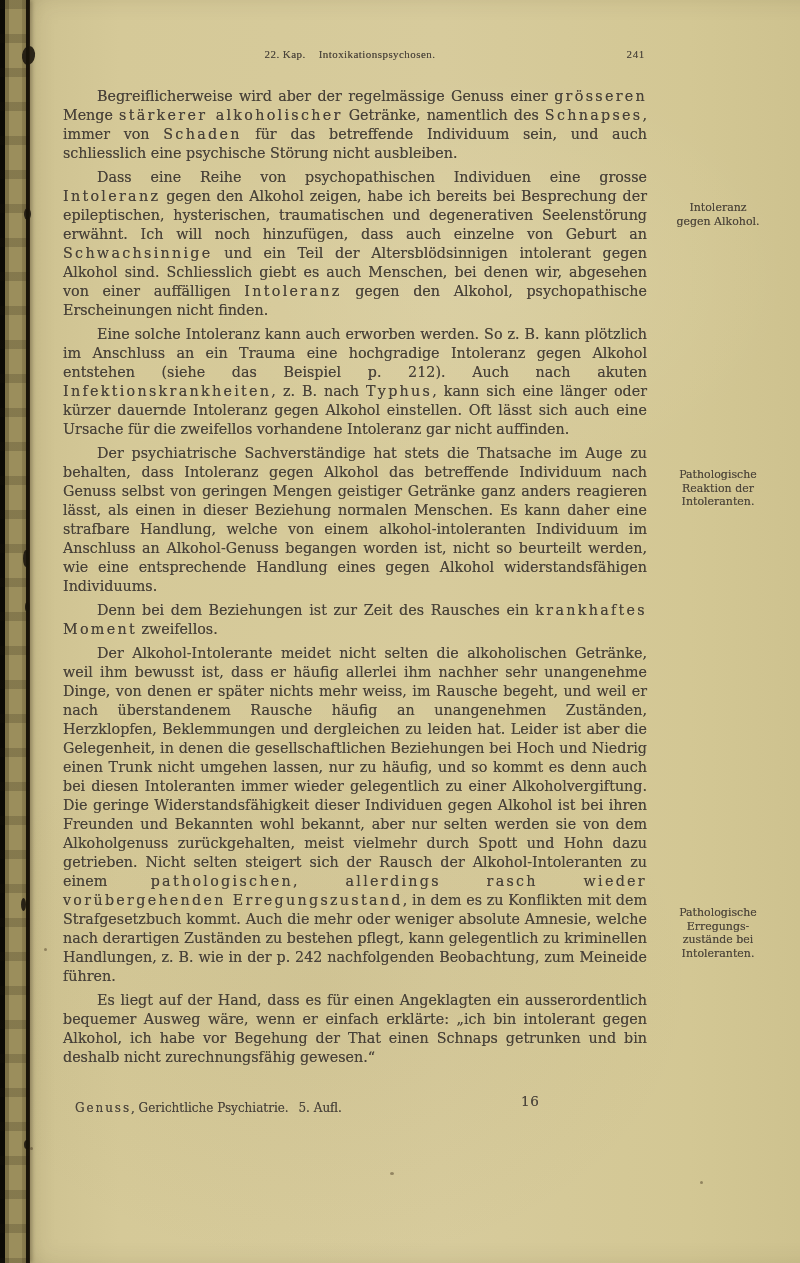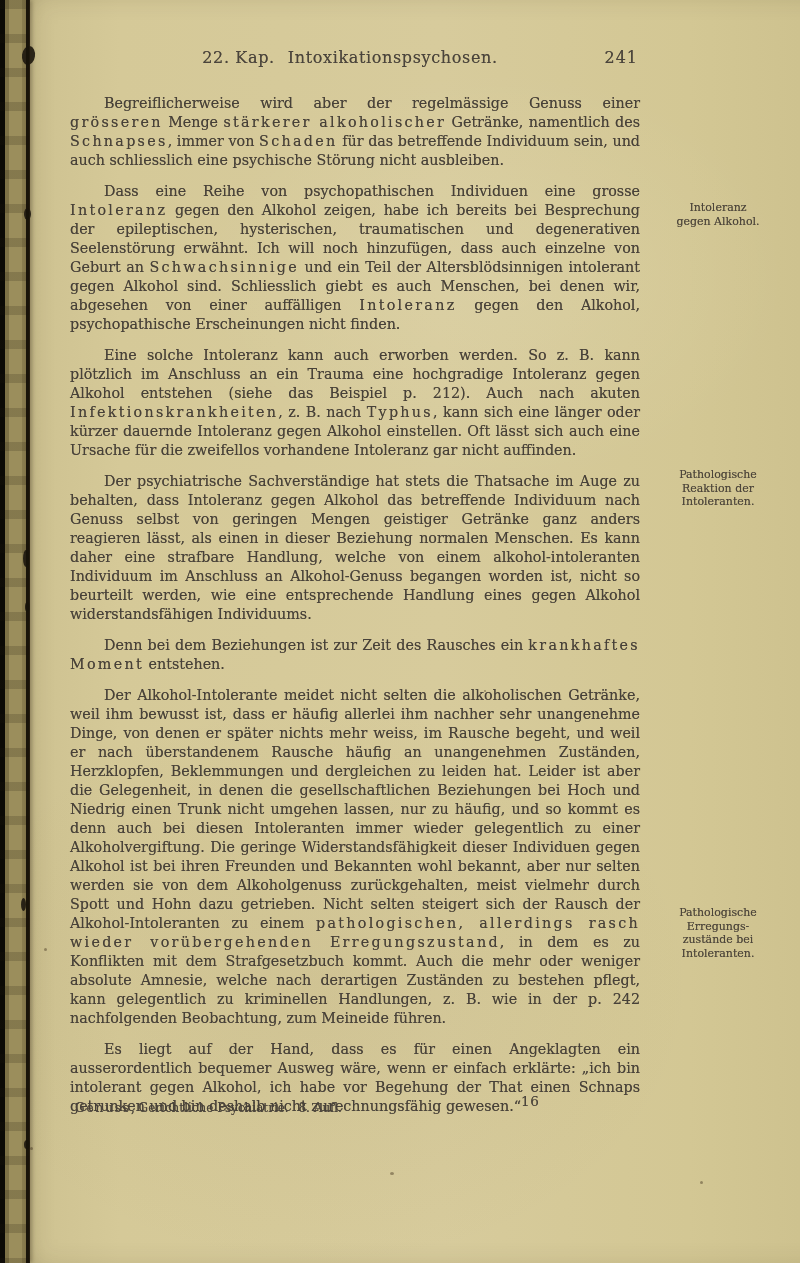--- a/index.html
+++ b/index.html
@@ -42,35 +42,36 @@
   .speck { position: absolute; width: 3px; height: 3px; border-radius: 50%; background: rgba(92,78,52,.55); }
   .sp1 { left:  44px; top:  948px; }
   .sp2 { left:  30px; top: 1147px; }
   .sp3 { left: 390px; top: 1172px; width: 4px; height: 3px; }
   .sp4 { left: 700px; top: 1181px; }
   .sp5 { left: 484px; top:  690px; width: 2px; height: 2px; }
   
   .header {
     position: absolute; left: 58px; top: 48px; width: 592px;
     text-align: center; padding-right: 8px; box-sizing: border-box;
-    font-size: 16px; letter-spacing: .04em; color: #4a443c;
+    font-size: 11px; letter-spacing: .04em; color: #4a443c;
     text-shadow: 0 0 .6px rgba(70,60,45,.6);
+    font-family: Liberation Serif, serif;
   }
   .header .chapter { margin-right: 13px; }
-  .pagenum { position: absolute; right: 12px; top: 0; letter-spacing: .06em; }
+  .pagenum { position: absolute; right: 5px; top: 0; letter-spacing: .06em; }
   
   .body {
     position: absolute; left: 58px; top: 82px; width: 594px;
     font-size: 14.3px; line-height: 19px;
     text-align: justify;
     hyphens: auto; -webkit-hyphens: auto;
     color: #474139;
     text-shadow: 0 0 .6px rgba(72,62,46,.62);
   }
-  .body p { margin: 12px; text-indent: 34px; }
+  .body p { margin: 5px; text-indent: 34px; }
   .sperr { letter-spacing: .16em; }
   
   .sidenote {
     position: absolute; left: 656px; width: 124px;
     font-size: 11px; line-height: 13.5px;
     text-align: center; white-space: pre-line;
     color: #4c453b; text-shadow: 0 0 .5px rgba(72,62,46,.6);
   }
   .sn1 { top: 201px; }
   .sn2 { top: 468px; }
@@ -95,36 +96,36 @@
     <div class="header">
       <span class="chapter">22. Kap.</span><span>Intoxikationspsychosen.</span>
       <span class="pagenum">241</span>
     </div>
 
     <div class="body" lang="de">
       <p><span>Begreiflicherweise wird aber der regelmässige Genuss einer </span><span class="sperr">grösseren</span><span> Menge </span><span class="sperr">stärkerer alkoholischer</span><span> Getränke, namentlich des </span><span class="sperr">Schnapses</span><span>, immer von </span><span class="sperr">Schaden</span><span> für das betreffende Individuum sein, und auch schliesslich eine psychische Störung nicht ausbleiben.</span></p>
       <p><span>Dass eine Reihe von psychopathischen Individuen eine grosse </span><span class="sperr">Intoleranz</span><span> gegen den Alkohol zeigen, habe ich bereits bei Besprechung der epileptischen, hysterischen, traumatischen und degenerativen Seelenstörung erwähnt. Ich will noch hinzufügen, dass auch einzelne von Geburt an </span><span class="sperr">Schwachsinnige</span><span> und ein Teil der Altersblödsinnigen intolerant gegen Alkohol sind. Schliesslich giebt es auch Menschen, bei denen wir, abgesehen von einer auffälligen </span><span class="sperr">Intoleranz</span><span> gegen den Alkohol, psychopathische Erscheinungen nicht finden.</span></p>
       <p><span>Eine solche Intoleranz kann auch erworben werden. So z. B. kann plötzlich im Anschluss an ein Trauma eine hochgradige Intoleranz gegen Alkohol entstehen (siehe das Beispiel p. 212). Auch nach akuten </span><span class="sperr">Infektionskrankheiten</span><span>, z. B. nach </span><span class="sperr">Typhus</span><span>, kann sich eine länger oder kürzer dauernde Intoleranz gegen Alkohol einstellen. Oft lässt sich auch eine Ursache für die zweifellos vorhandene Intoleranz gar nicht auffinden.</span></p>
       <p><span>Der psychiatrische Sachverständige hat stets die Thatsache im Auge zu behalten, dass Intoleranz gegen Alkohol das betreffende Individuum nach Genuss selbst von geringen Mengen geistiger Getränke ganz anders reagieren lässt, als einen in dieser Beziehung normalen Menschen. Es kann daher eine strafbare Handlung, welche von einem alkohol-intoleranten Individuum im Anschluss an Alkohol-Genuss begangen worden ist, nicht so beurteilt werden, wie eine entsprechende Handlung eines gegen Alkohol widerstandsfähigen Individuums.</span></p>
-      <p><span>Denn bei dem Beziehungen ist zur Zeit des Rausches ein </span><span class="sperr">krankhaftes Moment</span><span> entstehen.</span></p>
+      <p><span>Denn bei dem Beziehungen ist zur Zeit des Rausches ein </span><span class="sperr">krankhaftes Moment</span><span> zweifellos.</span></p>
       <p><span>Der Alkohol-Intolerante meidet nicht selten die alkoholischen Getränke, weil ihm bewusst ist, dass er häufig allerlei ihm nachher sehr unangenehme Dinge, von denen er später nichts mehr weiss, im Rausche begeht, und weil er nach überstandenem Rausche häufig an unangenehmen Zuständen, Herzklopfen, Beklemmungen und dergleichen zu leiden hat. Leider ist aber die Gelegenheit, in denen die gesellschaftlichen Beziehungen bei Hoch und Niedrig einen Trunk nicht umgehen lassen, nur zu häufig, und so kommt es denn auch bei diesen Intoleranten immer wieder gelegentlich zu einer Alkoholvergiftung. Die geringe Widerstandsfähigkeit dieser Individuen gegen Alkohol ist bei ihren Freunden und Bekannten wohl bekannt, aber nur selten werden sie von dem Alkoholgenuss zurückgehalten, meist vielmehr durch Spott und Hohn dazu getrieben. Nicht selten steigert sich der Rausch der Alkohol-Intoleranten zu einem </span><span class="sperr">pathologischen, allerdings rasch wieder vorübergehenden Erregungszustand</span><span>, in dem es zu Konflikten mit dem Strafgesetzbuch kommt. Auch die mehr oder weniger absolute Amnesie, welche nach derartigen Zuständen zu bestehen pflegt, kann gelegentlich zu kriminellen Handlungen, z. B. wie in der p. 242 nachfolgenden Beobachtung, zum Meineide führen.</span></p>
       <p><span>Es liegt auf der Hand, dass es für einen Angeklagten ein ausserordentlich bequemer Ausweg wäre, wenn er einfach erklärte: „ich bin intolerant gegen Alkohol, ich habe vor Begehung der That einen Schnaps getrunken und bin deshalb nicht zurechnungsfähig gewesen.“</span></p>
     </div>
 
     <div class="sidenote sn1">Intoleranz
 gegen Alkohol.</div>
     <div class="sidenote sn2">Pathologische
 Reaktion der
 Intoleranten.</div>
     <div class="sidenote sn3">Pathologische
 Erregungs-
 zustände bei
 Intoleranten.</div>
 
-    <div class="footer-sig"><span class="sperr">Genuss</span><span>, Gerichtliche Psychiatrie.  8. Aufl.</span></div>
+    <div class="footer-sig"><span class="sperr">Genuss</span><span>, Gerichtliche Psychiatrie.  5. Aufl.</span></div>
     <div class="sheetnum">16</div>
 
     <div class="speck sp1"></div>
     <div class="speck sp2"></div>
     <div class="speck sp3"></div>
     <div class="speck sp4"></div>
     <div class="speck sp5"></div>
   </div>
 
   <div class="binding">

